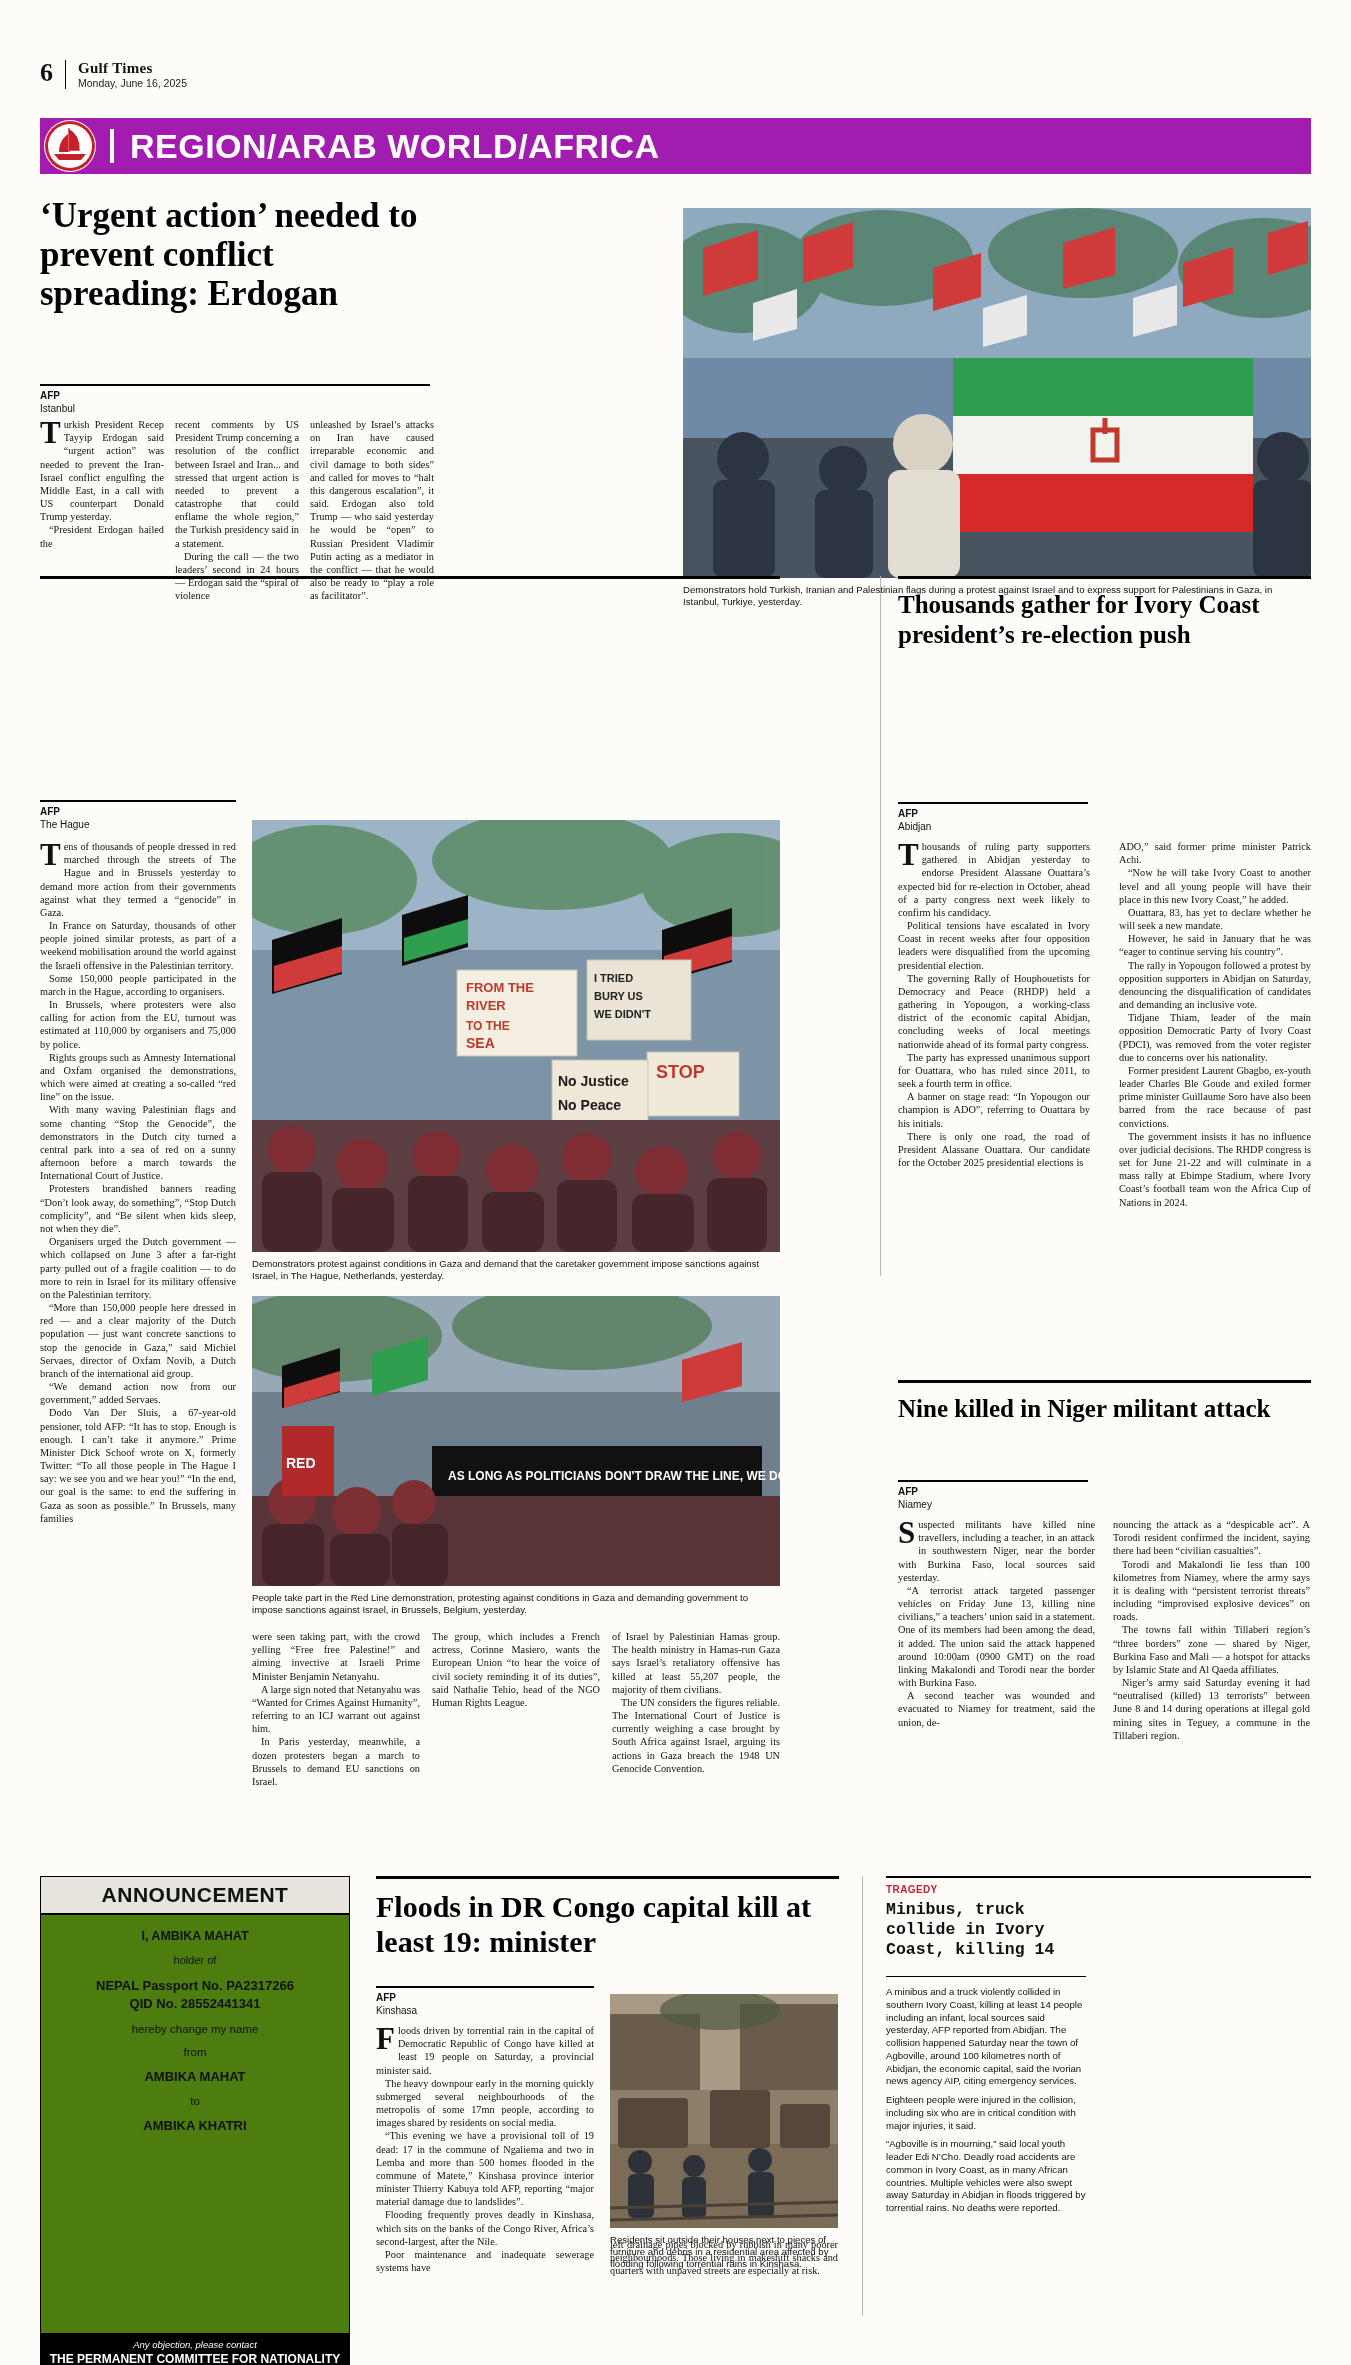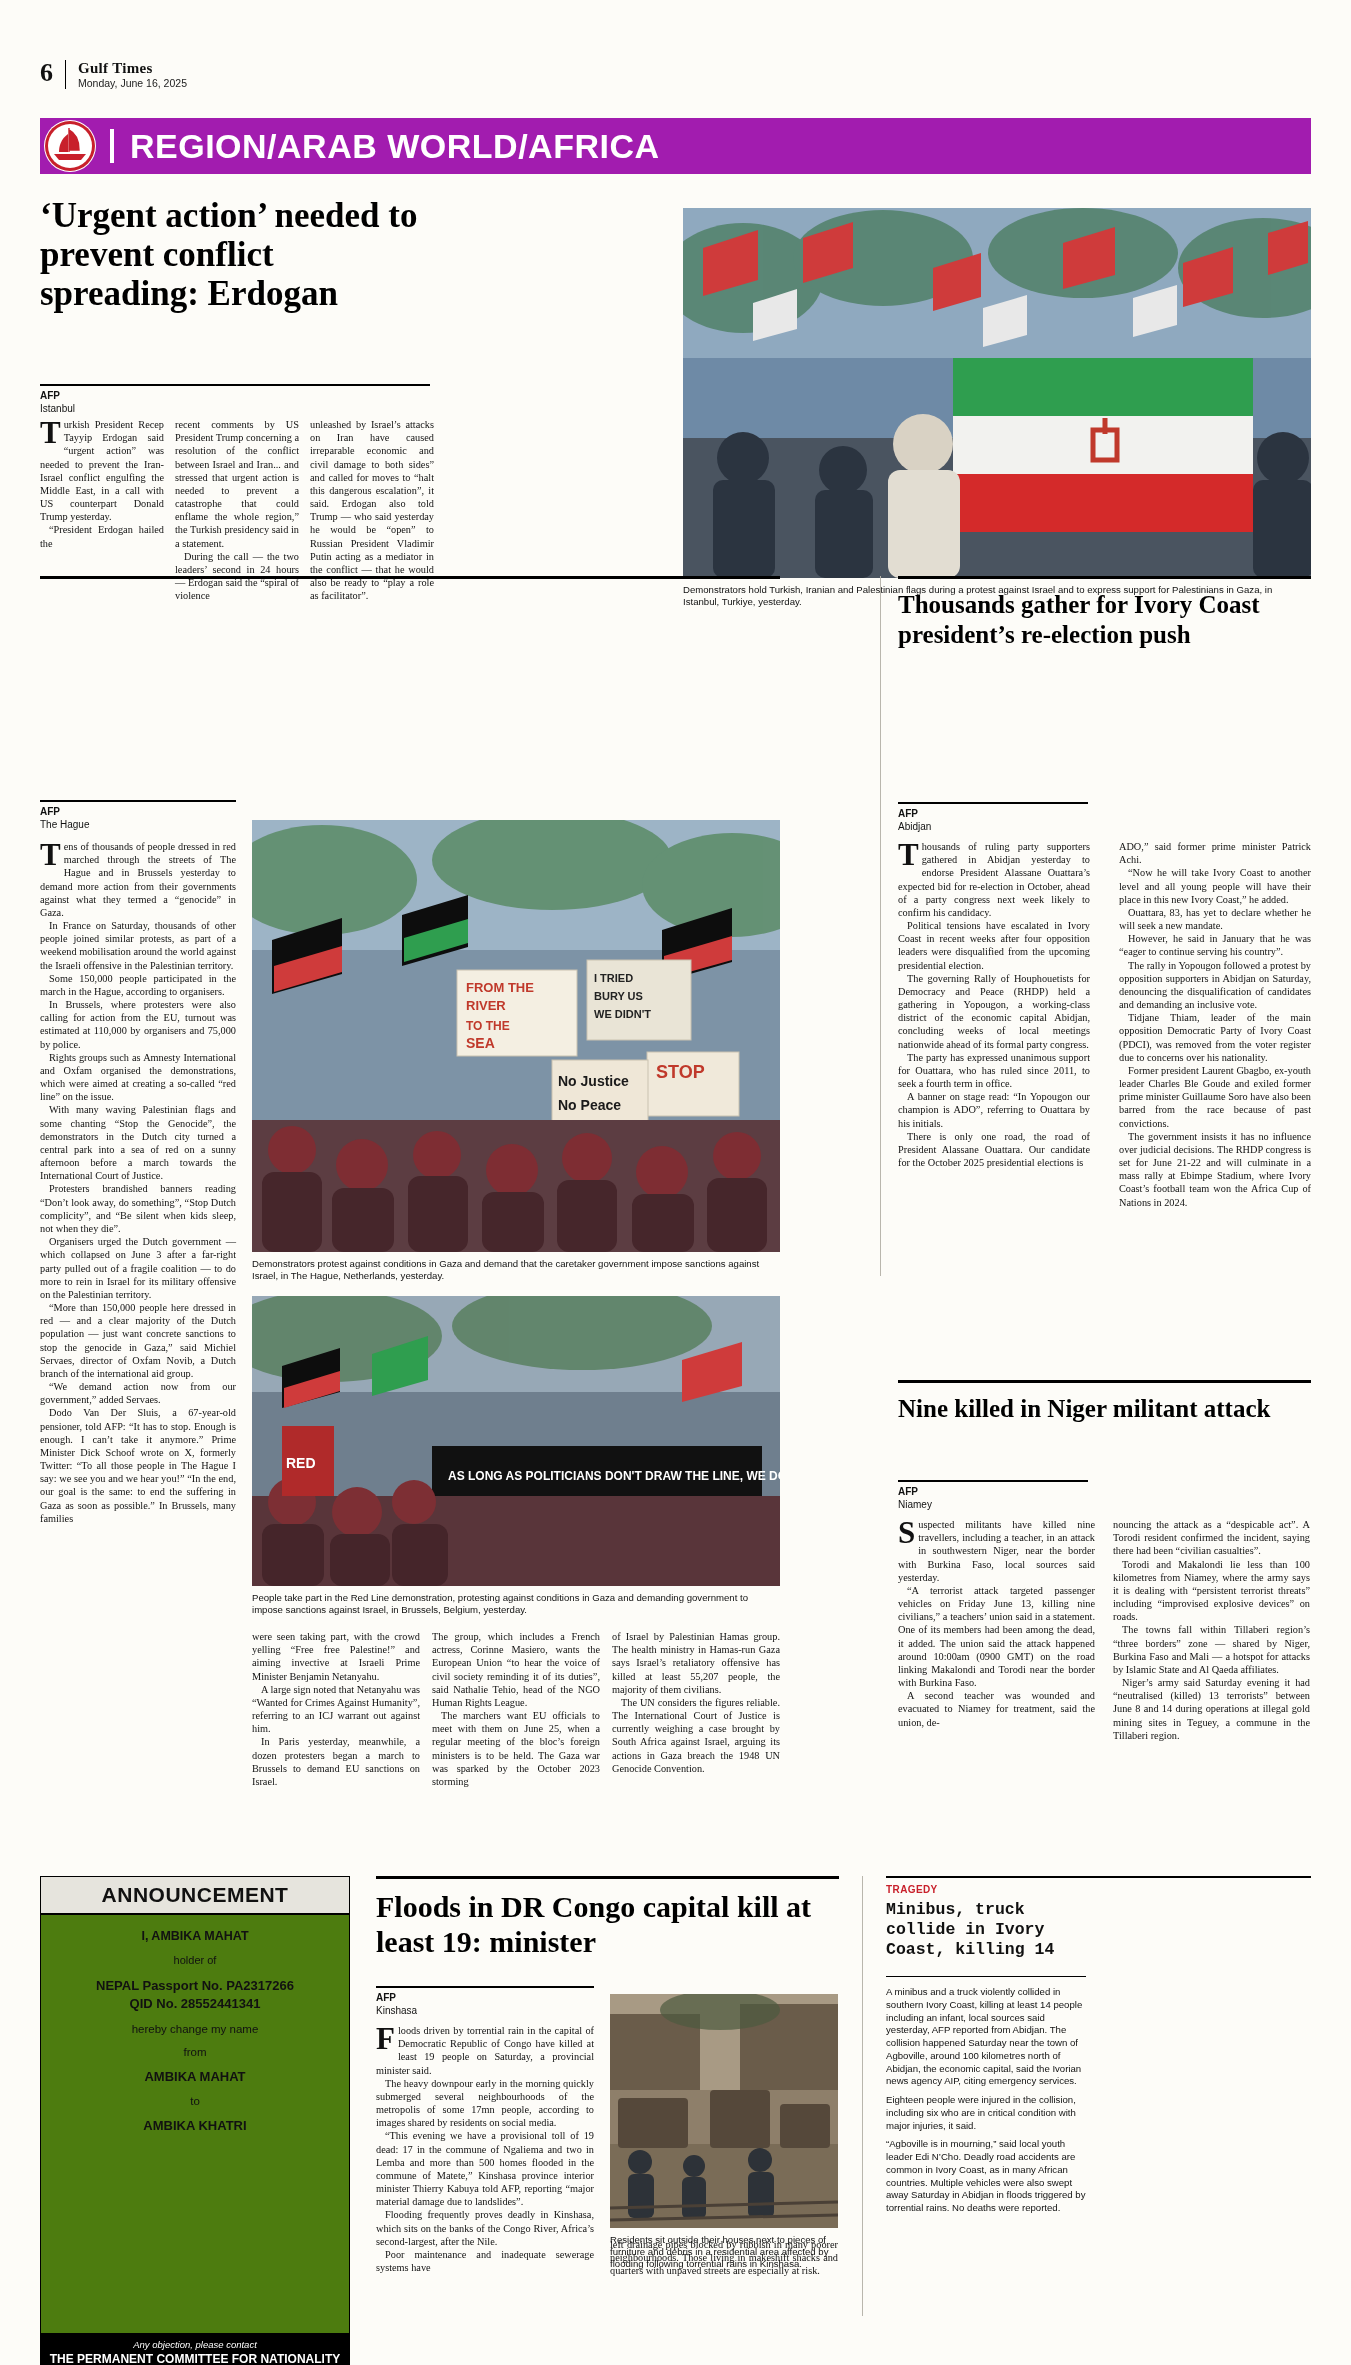--- a/index.html
+++ b/index.html
@@ -361,21 +361,20 @@
   <div class="caption" style="position:absolute; left:252px; top:1592px; width:528px;">People take part in the Red Line demonstration, protesting against conditions in Gaza and demanding government to impose sanctions against Israel, in Brussels, Belgium, yesterday.</div>
 
   <div id="rally-bottom">
     <div class="col body-col">
       <p class="first">were seen taking part, with the crowd yelling “Free free Palestine!” and aiming invective at Israeli Prime Minister Benjamin Netanyahu.</p>
       <p>A large sign noted that Netanyahu was “Wanted for Crimes Against Humanity”, referring to an ICJ warrant out against him.</p>
       <p>In Paris yesterday, meanwhile, a dozen protesters began a march to Brussels to demand EU sanctions on Israel.</p>
     </div>
     <div class="col body-col">
       <p class="first">The group, which includes a French actress, Corinne Masiero, wants the European Union “to hear the voice of civil society reminding it of its duties”, said Nathalie Tehio, head of the NGO Human Rights League.</p>
-      <p>The marchers want EU officials to meet with them on June 25, when a regular meeting of the bloc’s foreign ministers is to be held. The Gaza war was sparked by the October 2023 storming</p>
     </div>
     <div class="col body-col">
       <p class="first">of Israel by Palestinian Hamas group. The health ministry in Hamas-run Gaza says Israel’s retaliatory offensive has killed at least 55,207 people, the majority of them civilians.</p>
       <p>The UN considers the figures reliable. The International Court of Justice is currently weighing a case brought by South Africa against Israel, arguing its actions in Gaza breach the 1948 UN Genocide Convention.</p>
     </div>
   </div>
 
   <div id="ic-vrule"></div>
   <div id="ic-rule-top"></div>
   <div class="hl" id="ic-hl">Thousands gather for Ivory Coast president’s re-election push</div>

